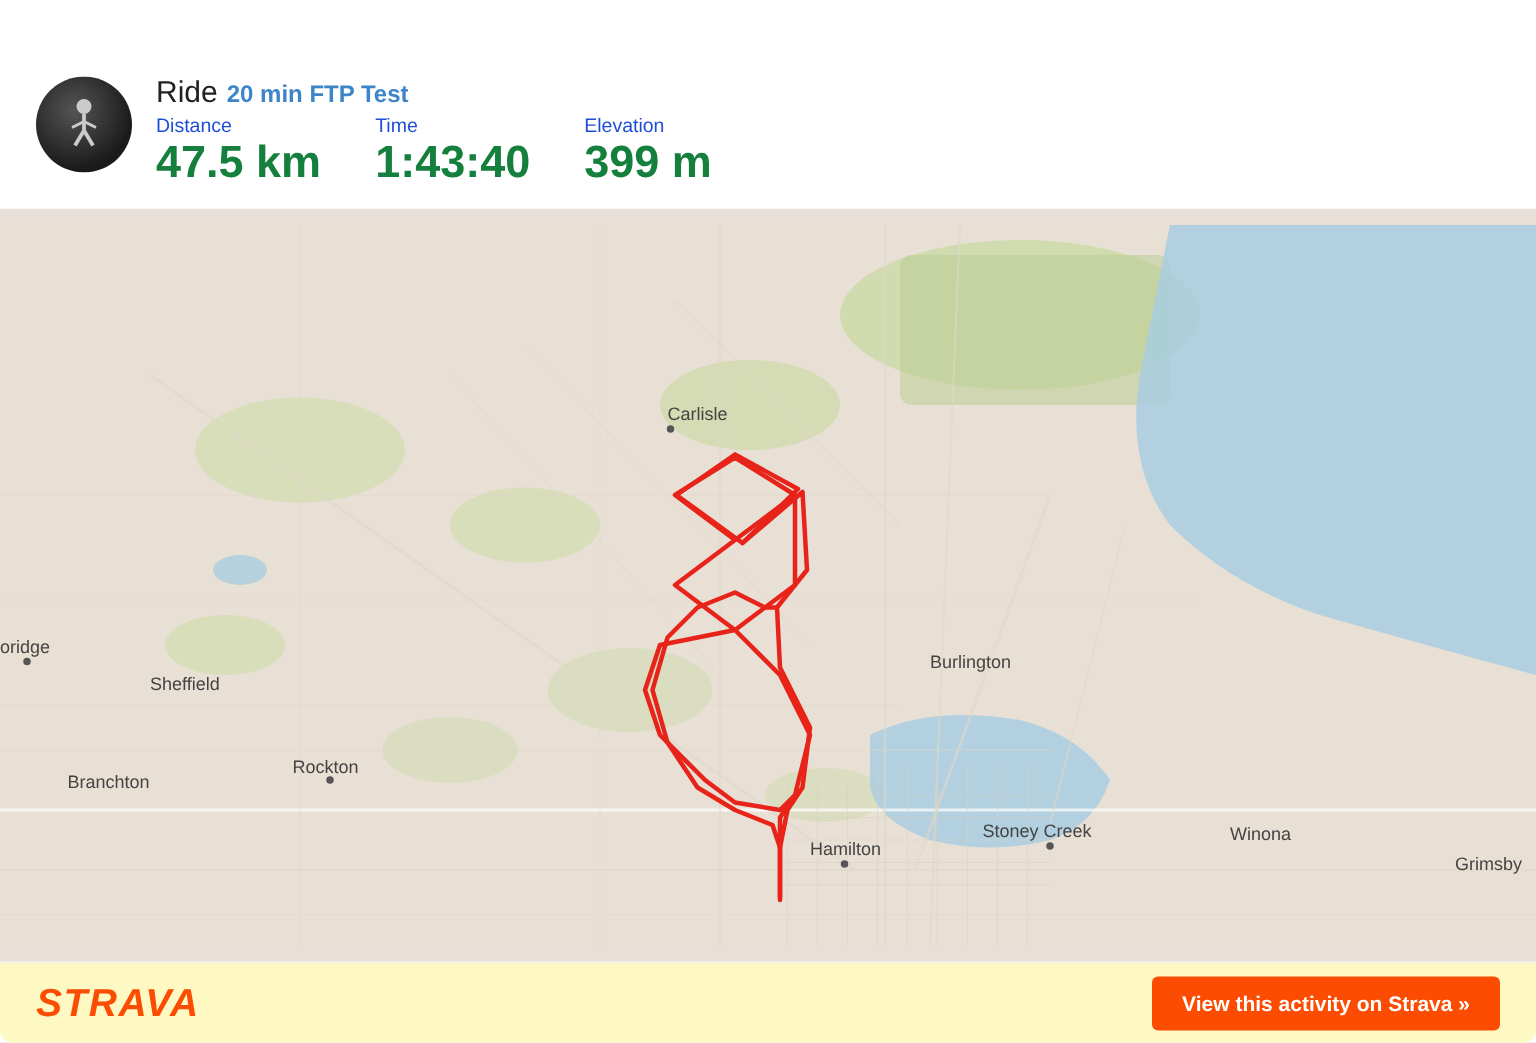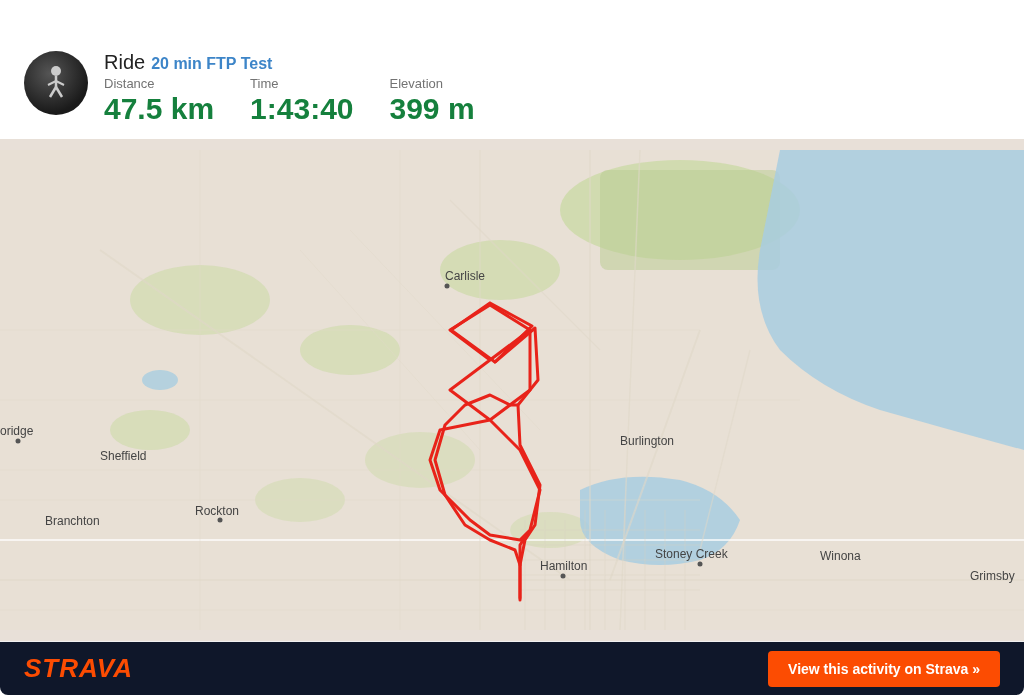--- a/index.html
+++ b/index.html
@@ -90,21 +90,21 @@
       gap: 36px;
     }
 
     .stat-item {
       display: flex;
       flex-direction: column;
     }
 
     .stat-label {
       font-size: 13px;
-      color: #737373;
+      color: #1d4ed8;
       margin-bottom: 1px;
     }
 
     .stat-value {
       font-size: 30px;
       font-weight: 700;
       color: #15803d;
       line-height: 1.1;
     }
 
@@ -124,21 +124,21 @@
 
     
     .map-svg {
       width: 100%;
       height: 100%;
     }
 
     
     .footer {
       height: 54px;
-      background: #0f172a;
+      background: #fef9c3;
       display: flex;
       align-items: center;
       justify-content: space-between;
       padding: 0 24px;
       border-top: 1px solid #f0f0f0;
     }
 
     .strava-logo {
       font-size: 26px;
       font-weight: 900;

